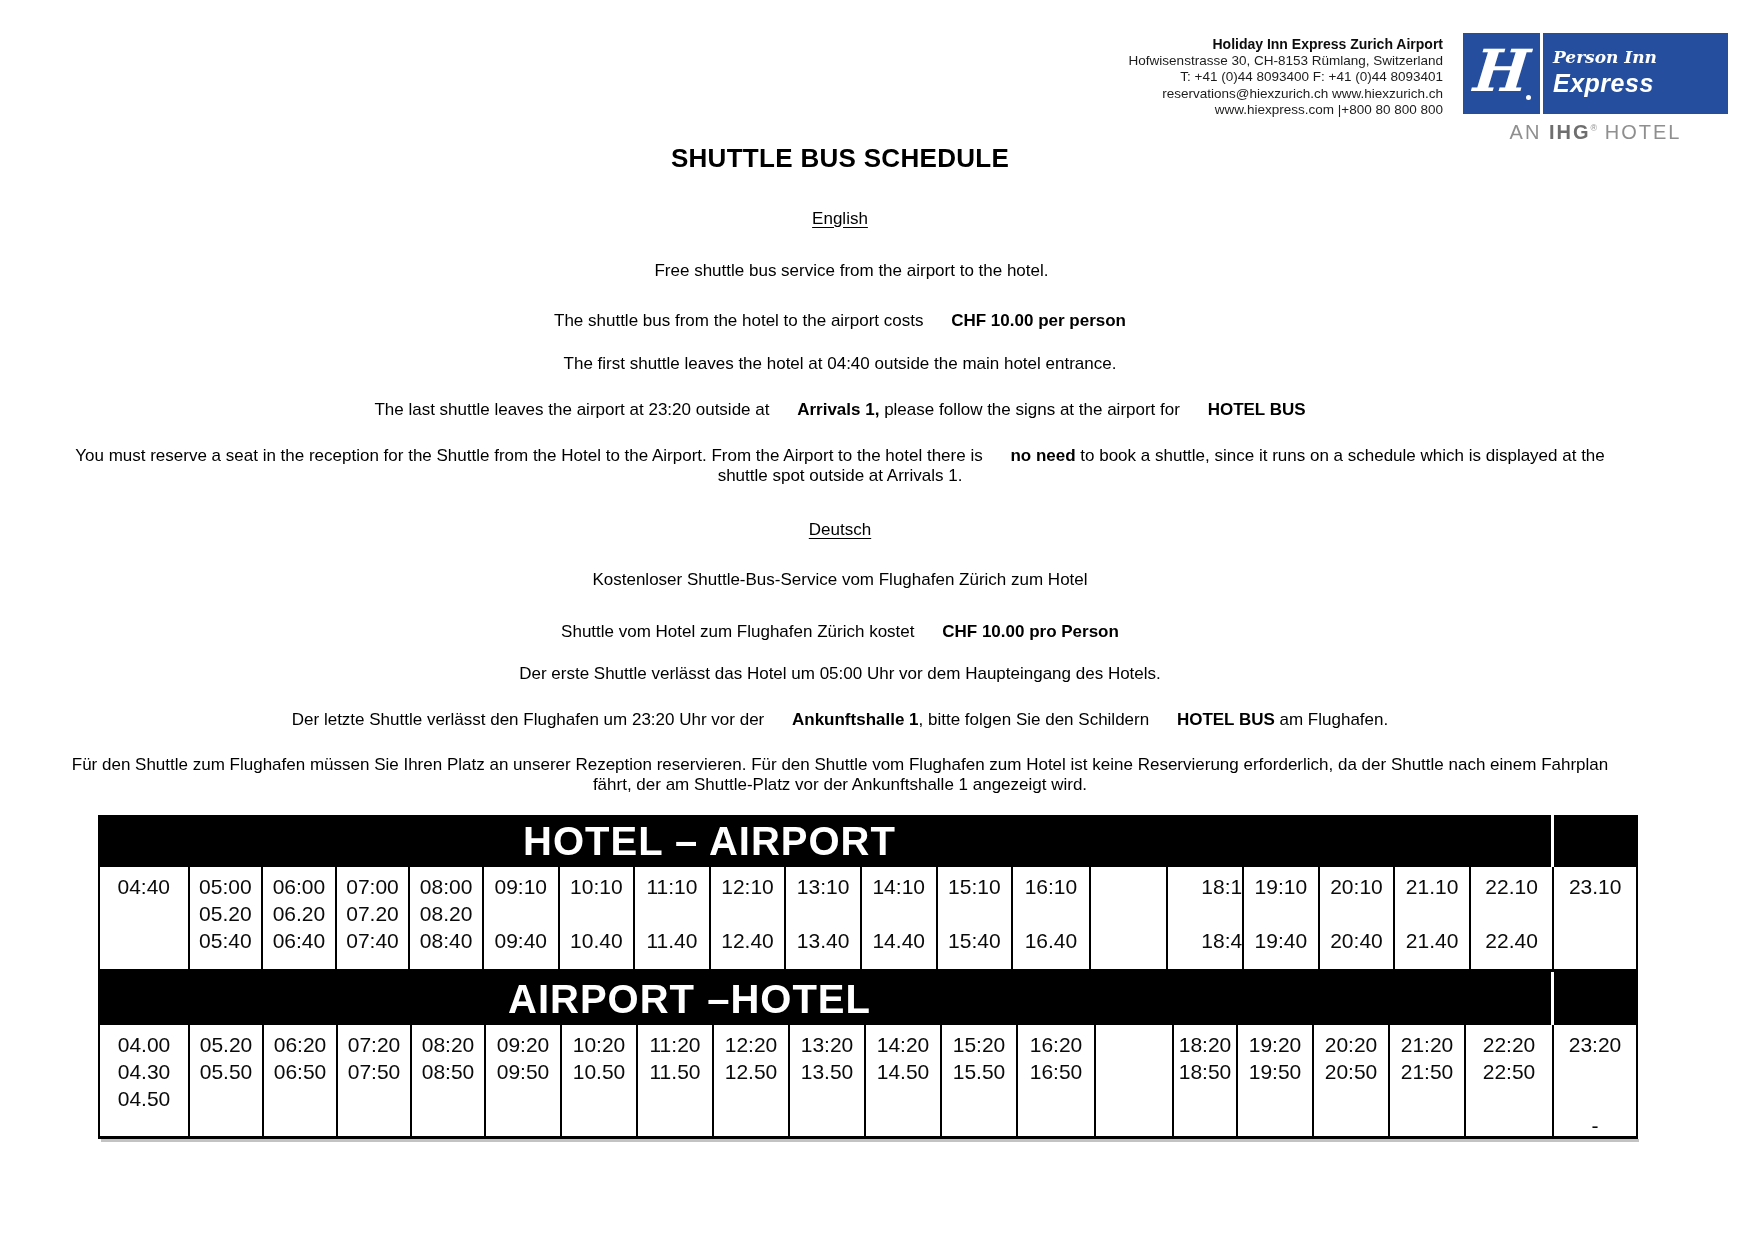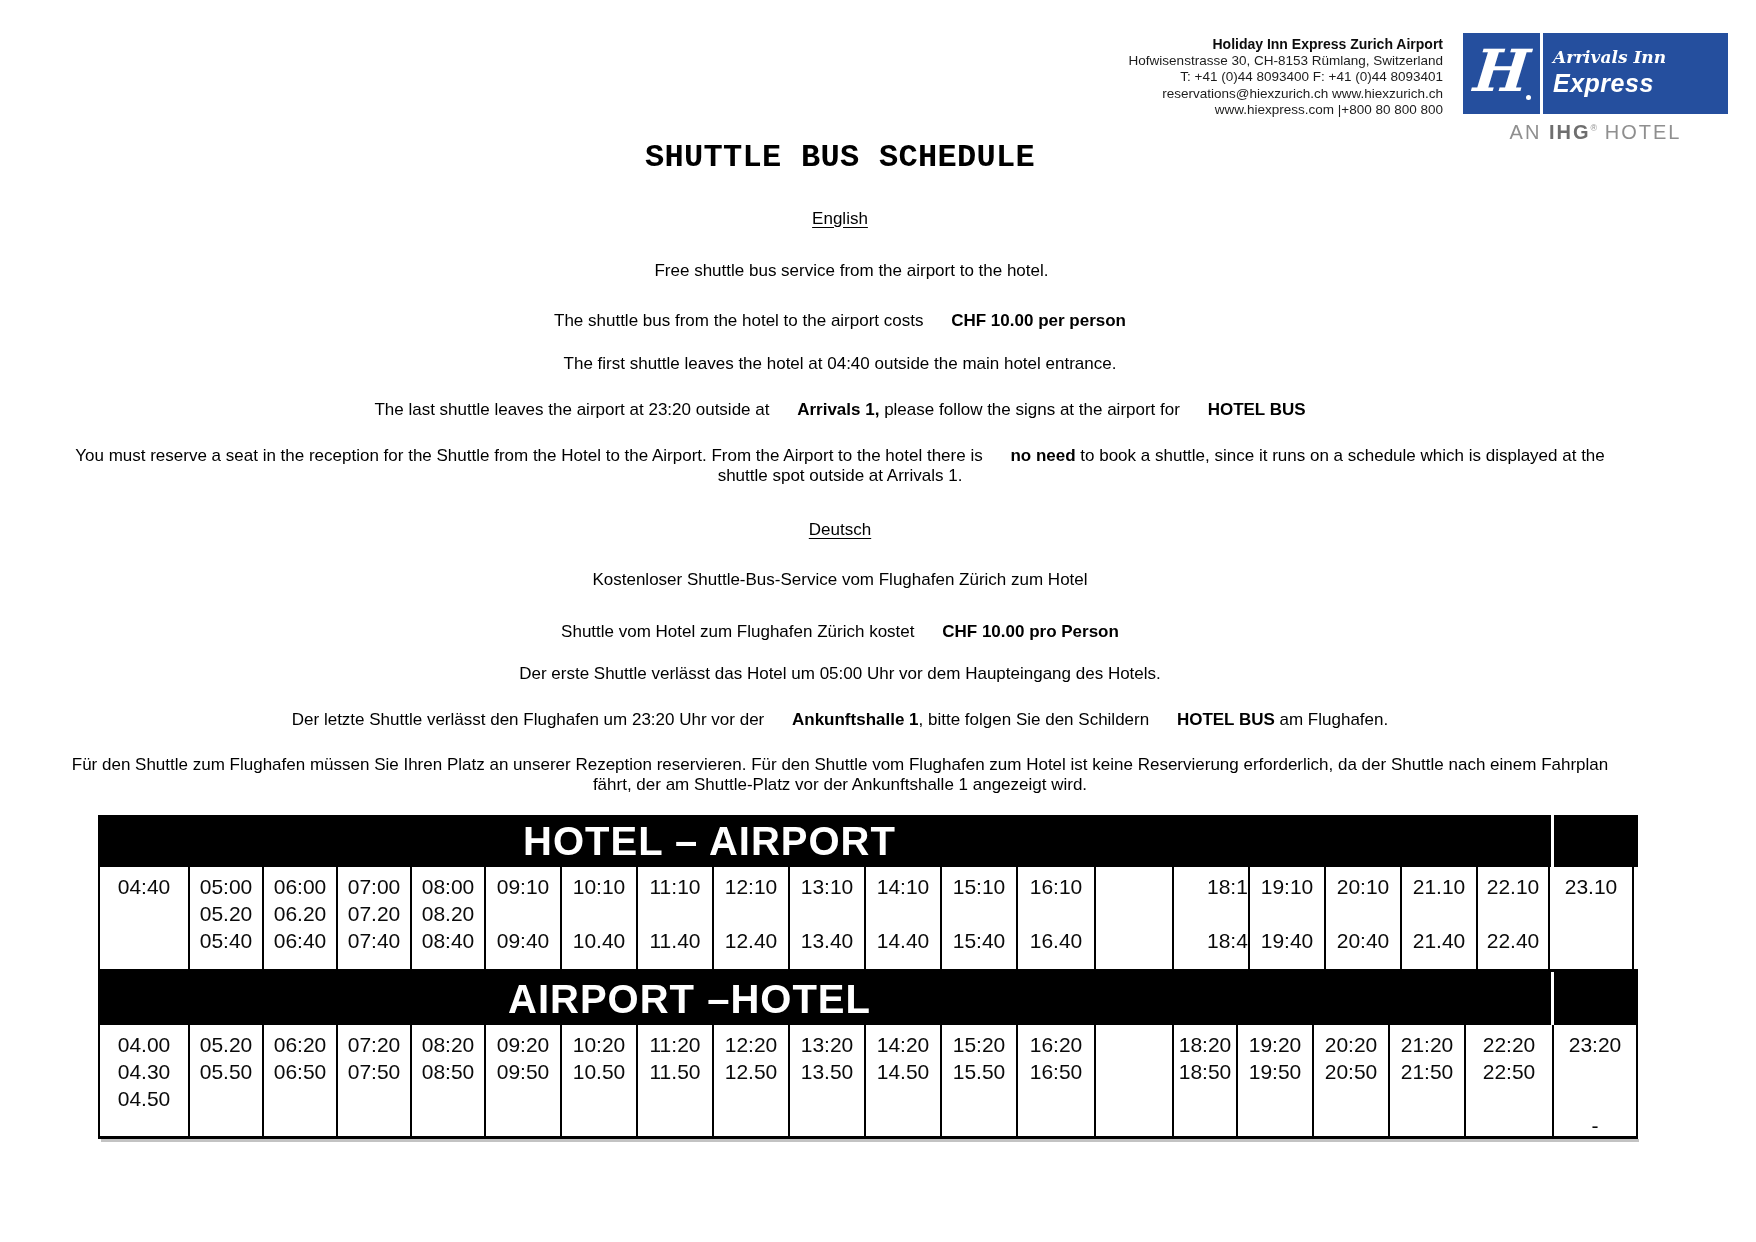--- a/index.html
+++ b/index.html
@@ -34,21 +34,21 @@
   .ihg { position: absolute; left: 1463px; top: 121px; width: 265px; text-align: center;
          font-size: 20px; letter-spacing: 2px; color: #8f8f8f; white-space: nowrap; }
   .ihg b { color: #6e6e6e; }
   .ihg sup { font-size: 9px; letter-spacing: 0; }
 
   
   .doc { position: absolute; left: 0; top: 0; width: 1680px; height: 815px;
          text-align: center; }
   .doc p, .doc h1 { position: absolute; left: 0; width: 100%; margin: 0;
                     font-size: 17px; font-weight: 400; line-height: 20px; }
-  h1.title { top: 148px; font-size: 32px; font-weight: 700; letter-spacing: 0.3px; font-family: Liberation Mono, monospace; }
+  h1.title { top: 148px; font-size: 26px; font-weight: 700; letter-spacing: 0.3px; }
   .lang { font-weight: 700; font-size: 18px; text-decoration: underline;
           text-underline-offset: 3px; }
   .b { font-weight: 700; padding-left: 23px; }
   .wide { line-height: 26px; }
 
   
   .tables { position: absolute; left: 98px; top: 815px; width: 1540px; }
   .thead { display: flex; width: 1540px; }
   .t1 .thead { height: 52px; }
   .t2 .thead { height: 53px; }
@@ -82,21 +82,21 @@
     <div class="c-line">reservations@hiexzurich.ch www.hiexzurich.ch</div>
     <div class="c-line">www.hiexpress.com |+800 80 800 800</div>
   </div>
 
   <div class="logo" style="background-color: rgb(37, 79, 158);">
     <div class="logo-left">
       <span class="logo-h">H</span>
       <span class="logo-dot"></span>
     </div>
     <div class="logo-right">
-      <span class="logo-b1">Arrivals Inn</span>
+      <span class="logo-b1">Person Inn</span>
       <span class="logo-b2">Express</span>
     </div>
   </div>
   <div class="ihg" style="color: rgb(143, 143, 143);">
     <span>AN</span>
     <b>IHG</b><sup>®</sup>
     <span>HOTEL</span>
   </div>
 
   <div class="doc">
@@ -211,21 +211,21 @@
           <div class="tcell" style="width: 76px;">
             <div class="ln">20:10</div>
             <div class="ln"></div>
             <div class="ln">20:40</div>
           </div>
           <div class="tcell" style="width: 76px;">
             <div class="ln">21.10</div>
             <div class="ln"></div>
             <div class="ln">21.40</div>
           </div>
-          <div class="tcell" style="width: 72px;">
+          <div class="tcell" style="width: 84px;">
             <div class="ln">22.10</div>
             <div class="ln"></div>
             <div class="ln">22.40</div>
           </div>
           <div class="tcell" style="width: 84px;">
             <div class="ln">23.10</div>
             <div class="ln"></div>
             <div class="ln"></div>
           </div>
         </div>

